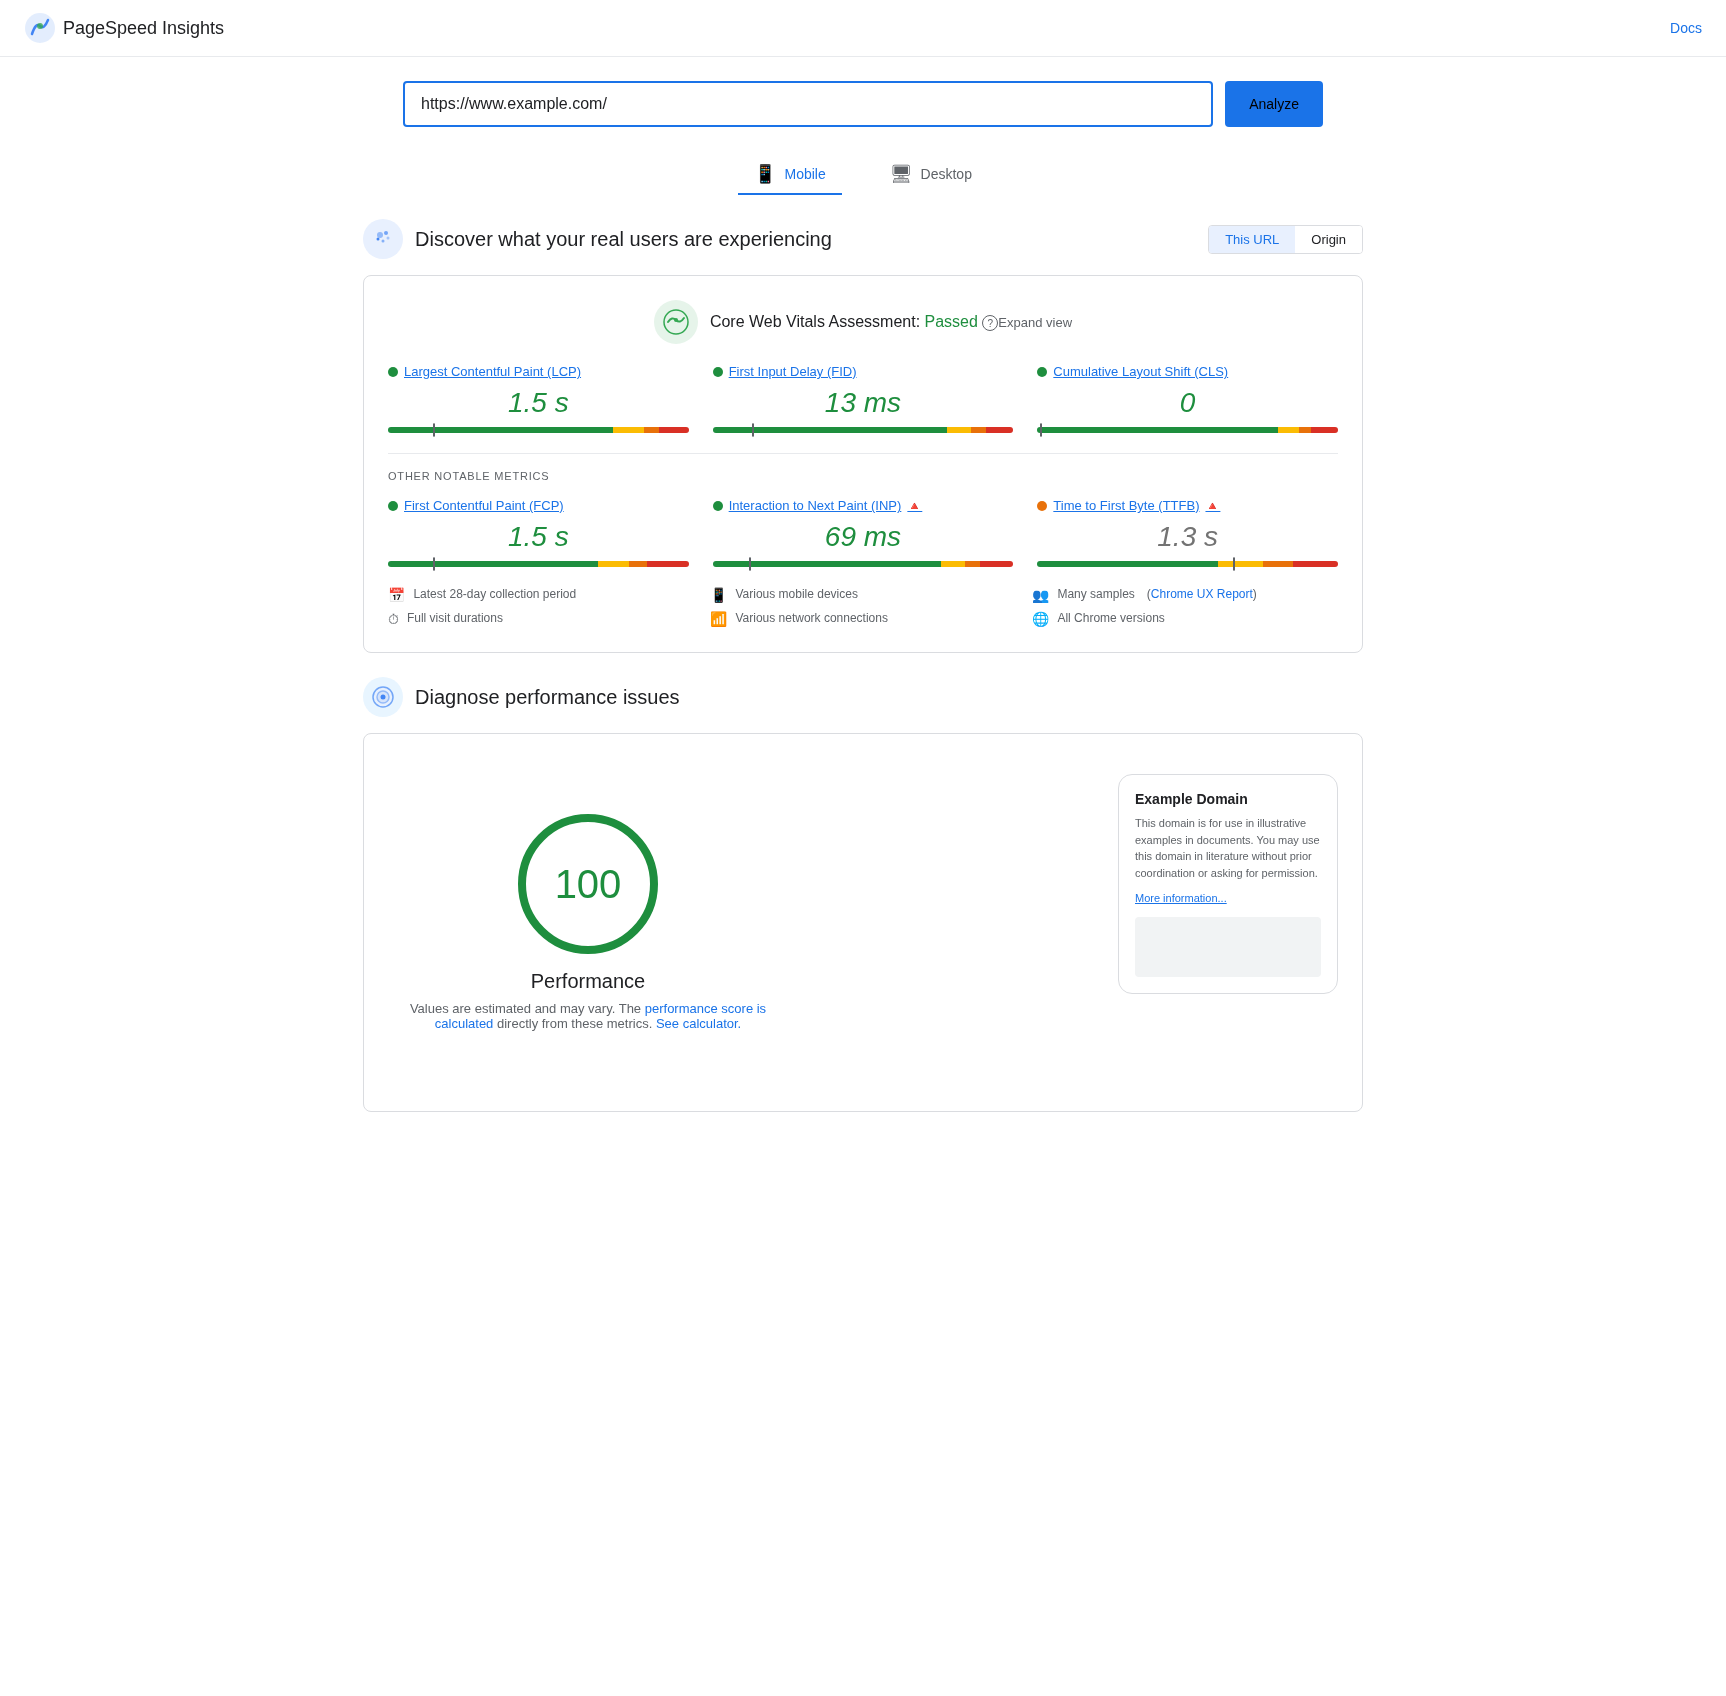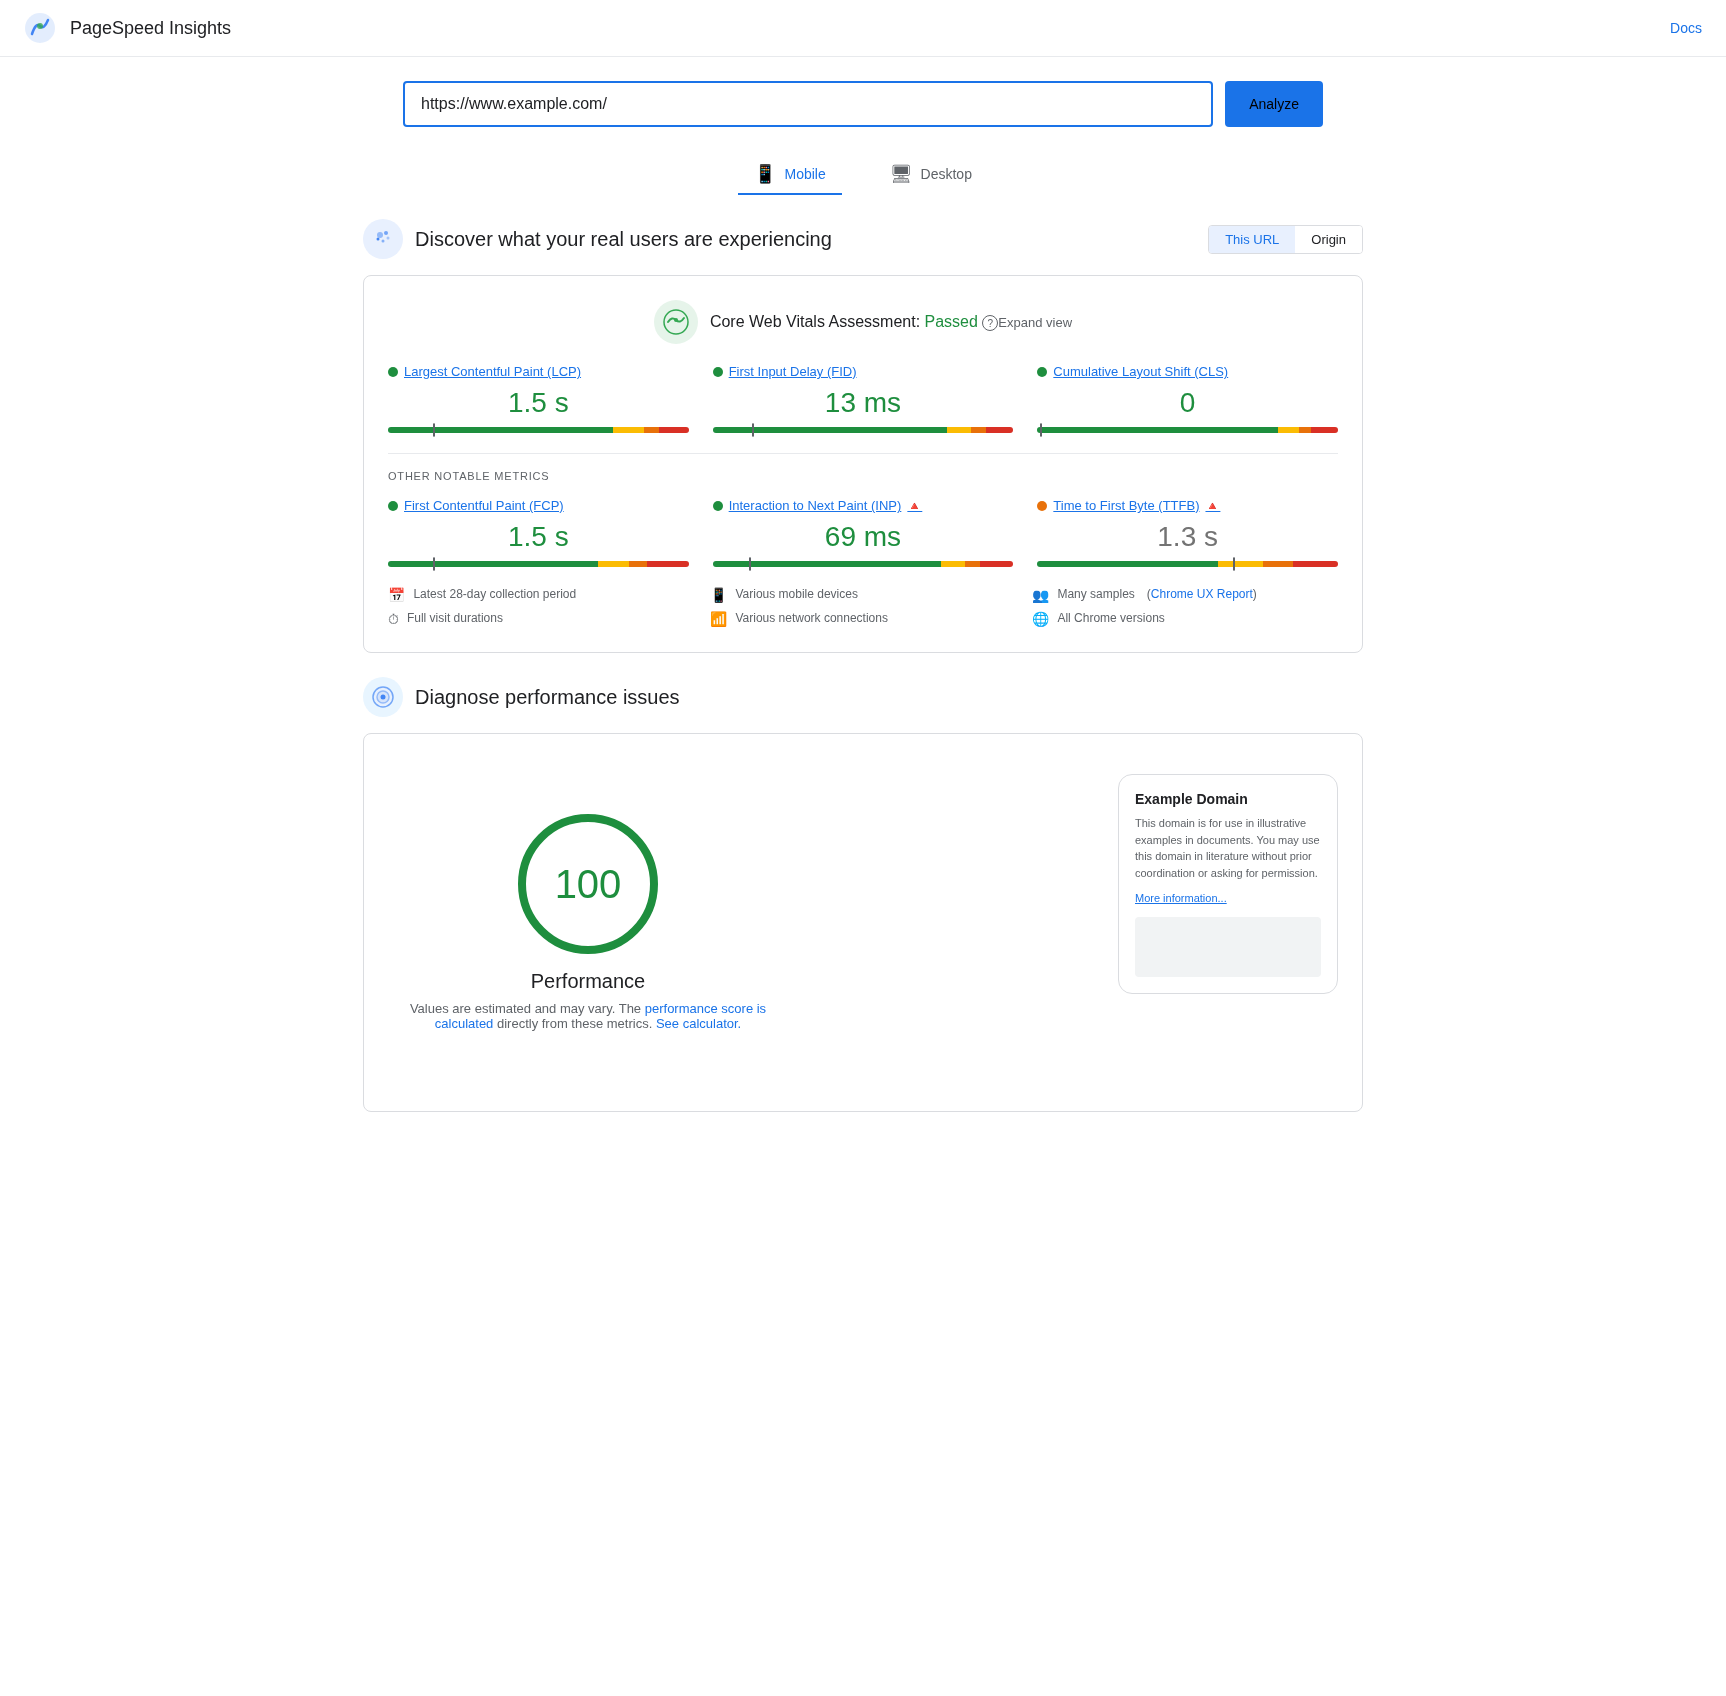--- a/index.html
+++ b/index.html
@@ -1,20 +1,20 @@
 <!DOCTYPE html>
 <html><head>
   <meta charset="utf-8">
   <style>
     * { box-sizing: border-box; margin: 0; padding: 0; }
     body { font-family: 'Google Sans', Arial, sans-serif; background: #fff; color: #202124; font-size: 14px; }
 
     
     .header { display: flex; align-items: center; justify-content: space-between; padding: 12px 24px; border-bottom: 1px solid #e8eaed; }
-    .header-left { display: flex; align-items: center; gap: 14px; }
+    .header-left { display: flex; align-items: center; gap: 7px; }
     .header-logo { width: 32px; height: 32px; }
     .header-title { font-size: 18px; font-weight: 400; color: #202124; }
     .docs-link { color: #1a73e8; font-size: 14px; text-decoration: none; font-weight: 500; }
 
     
     .search-section { padding: 24px 40px 16px; }
     .search-bar { display: flex; gap: 12px; max-width: 920px; margin: 0 auto; }
     .url-input { flex: 1; border: 2px solid #1a73e8; border-radius: 4px; padding: 12px 16px; font-size: 16px; color: #202124; outline: none; }
     .analyze-btn { background: #1a73e8; color: #000000; border: none; border-radius: 4px; padding: 12px 24px; font-size: 14px; font-weight: 500; cursor: pointer; white-space: nowrap; }
 
@@ -51,21 +51,21 @@
     .cwv-passed { color: #1e8e3e; font-weight: 500; }
     .expand-link { font-size: 13px; color: #5f6368; cursor: pointer; }
 
     
     .metrics-grid { display: grid; grid-template-columns: 1fr 1fr 1fr; gap: 24px; margin-bottom: 20px; }
     .metric-item { }
     .metric-label { font-size: 13px; color: #1a73e8; text-decoration: underline; cursor: pointer; display: flex; align-items: center; gap: 6px; margin-bottom: 8px; }
     .metric-dot { width: 10px; height: 10px; border-radius: 50%; flex-shrink: 0; }
     .metric-dot.green { background: #1e8e3e; }
     .metric-dot.orange { background: #e8710a; }
-    .metric-value { font-size: 28px; font-weight: 300; text-align: center; margin-bottom: 8px; color: #1e8e3e; }
+    .metric-value { font-size: 28px; font-weight: 300; text-align: center; margin-bottom: 8px; color: #1e8e3e; font-style: italic; }
     .metric-value.orange { color: #737373; }
 
     
     .progress-bar-container { position: relative; height: 6px; border-radius: 3px; background: #f1f3f4; }
     .progress-bar-track { display: flex; height: 6px; border-radius: 3px; overflow: hidden; }
     .pb-green { background: #1e8e3e; }
     .pb-yellow { background: #fbbc04; }
     .pb-orange { background: #e8710a; }
     .pb-red { background: #d93025; }
     .progress-indicator { position: absolute; top: -4px; width: 2px; height: 14px; background: #fff; border: 1px solid #5f6368; border-radius: 1px; }

